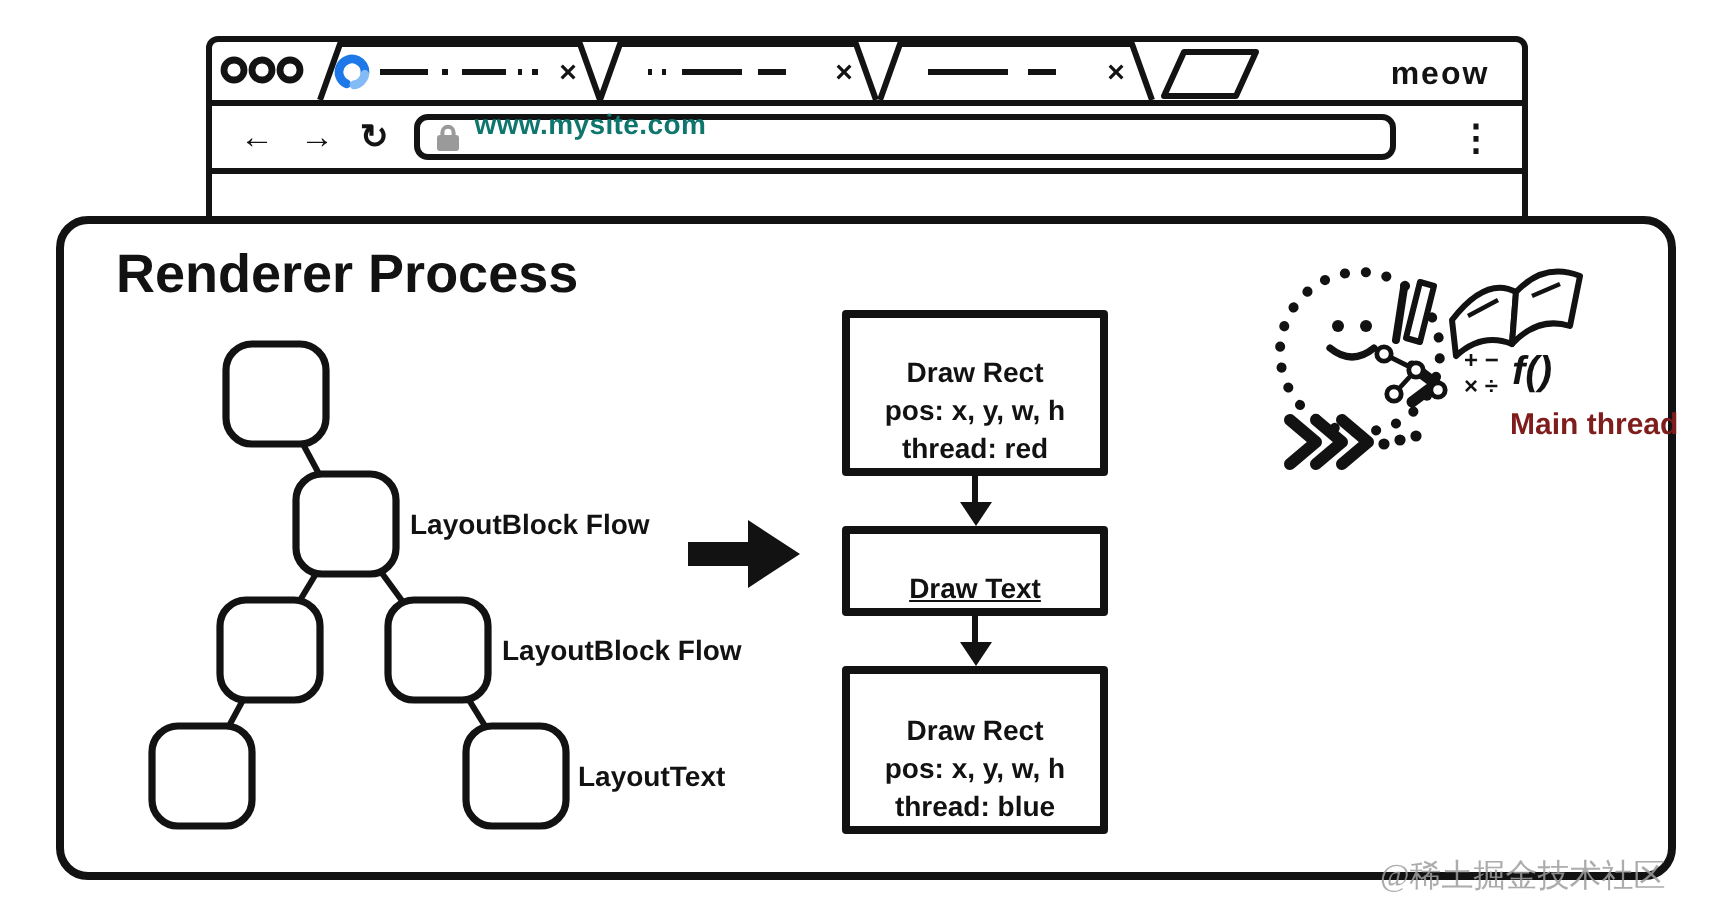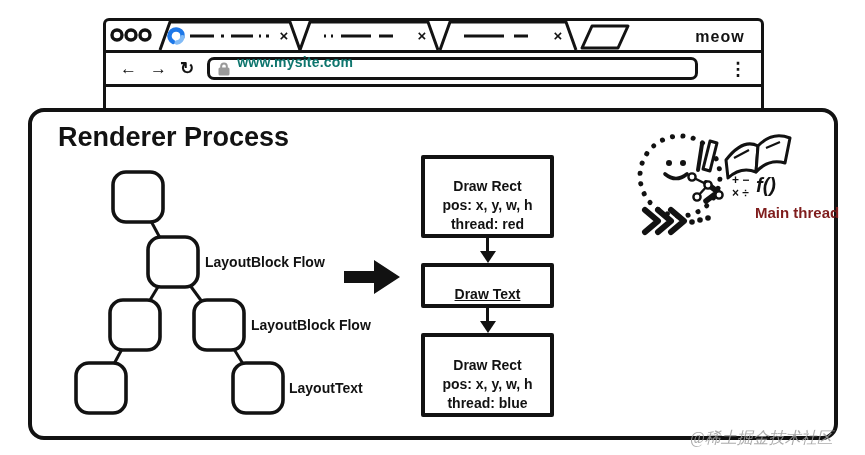--- a/index.html
+++ b/index.html
@@ -39,21 +39,21 @@
   .down-arrow .head { width:0; height:0; border-left:8px solid transparent;
                       border-right:8px solid transparent; border-top:12px solid #121212; }
   .paint-heading { position:absolute; left:551px; top:194px; font-size:27px; font-weight:700; color:#121212; }
 
   
   .doodle { position:absolute; left:598px; top:18px; width:217px; height:112px; }
   .main-thread-label { position:absolute; left:88px; top:74px; font-size:15px; font-weight:700; color:#7f1d1d; white-space:nowrap;margin-left:37px; }
 
   
   .watermark { position:absolute; left:690px; top:428px; z-index:10; font-size:16px;
-               font-family:"Liberation Serif", serif; color:rgba(158,158,158,.85); white-space:nowrap;font-style:italic; }
+               font-family:"Liberation Serif", serif; color:rgba(158,158,158,.85); white-space:nowrap; }
 </style>
 </head>
 <body>
 
 <div class="stage">
 
   <div class="browser-window">
 
     <div class="tab-bar">
       <svg width="655" height="29" viewBox="0 0 655 29">

